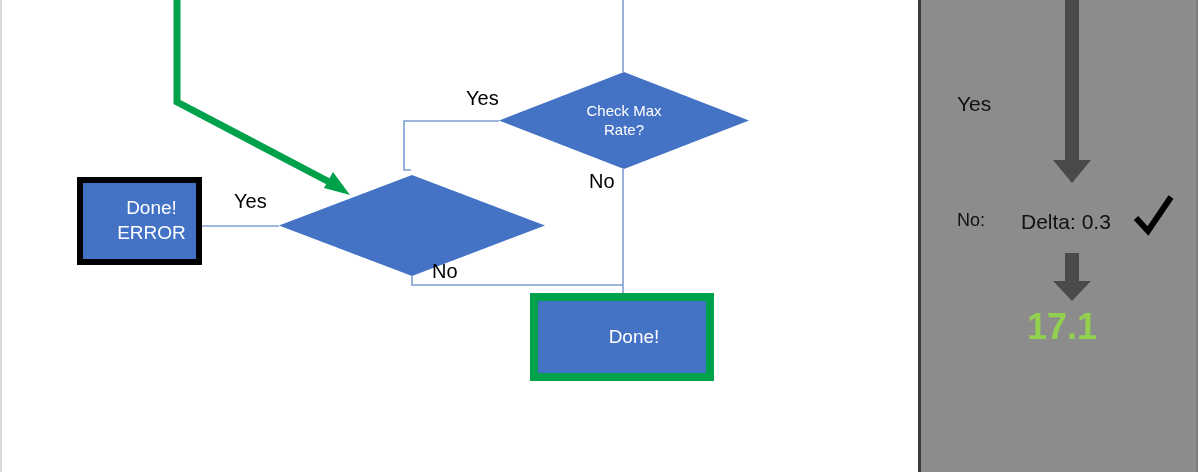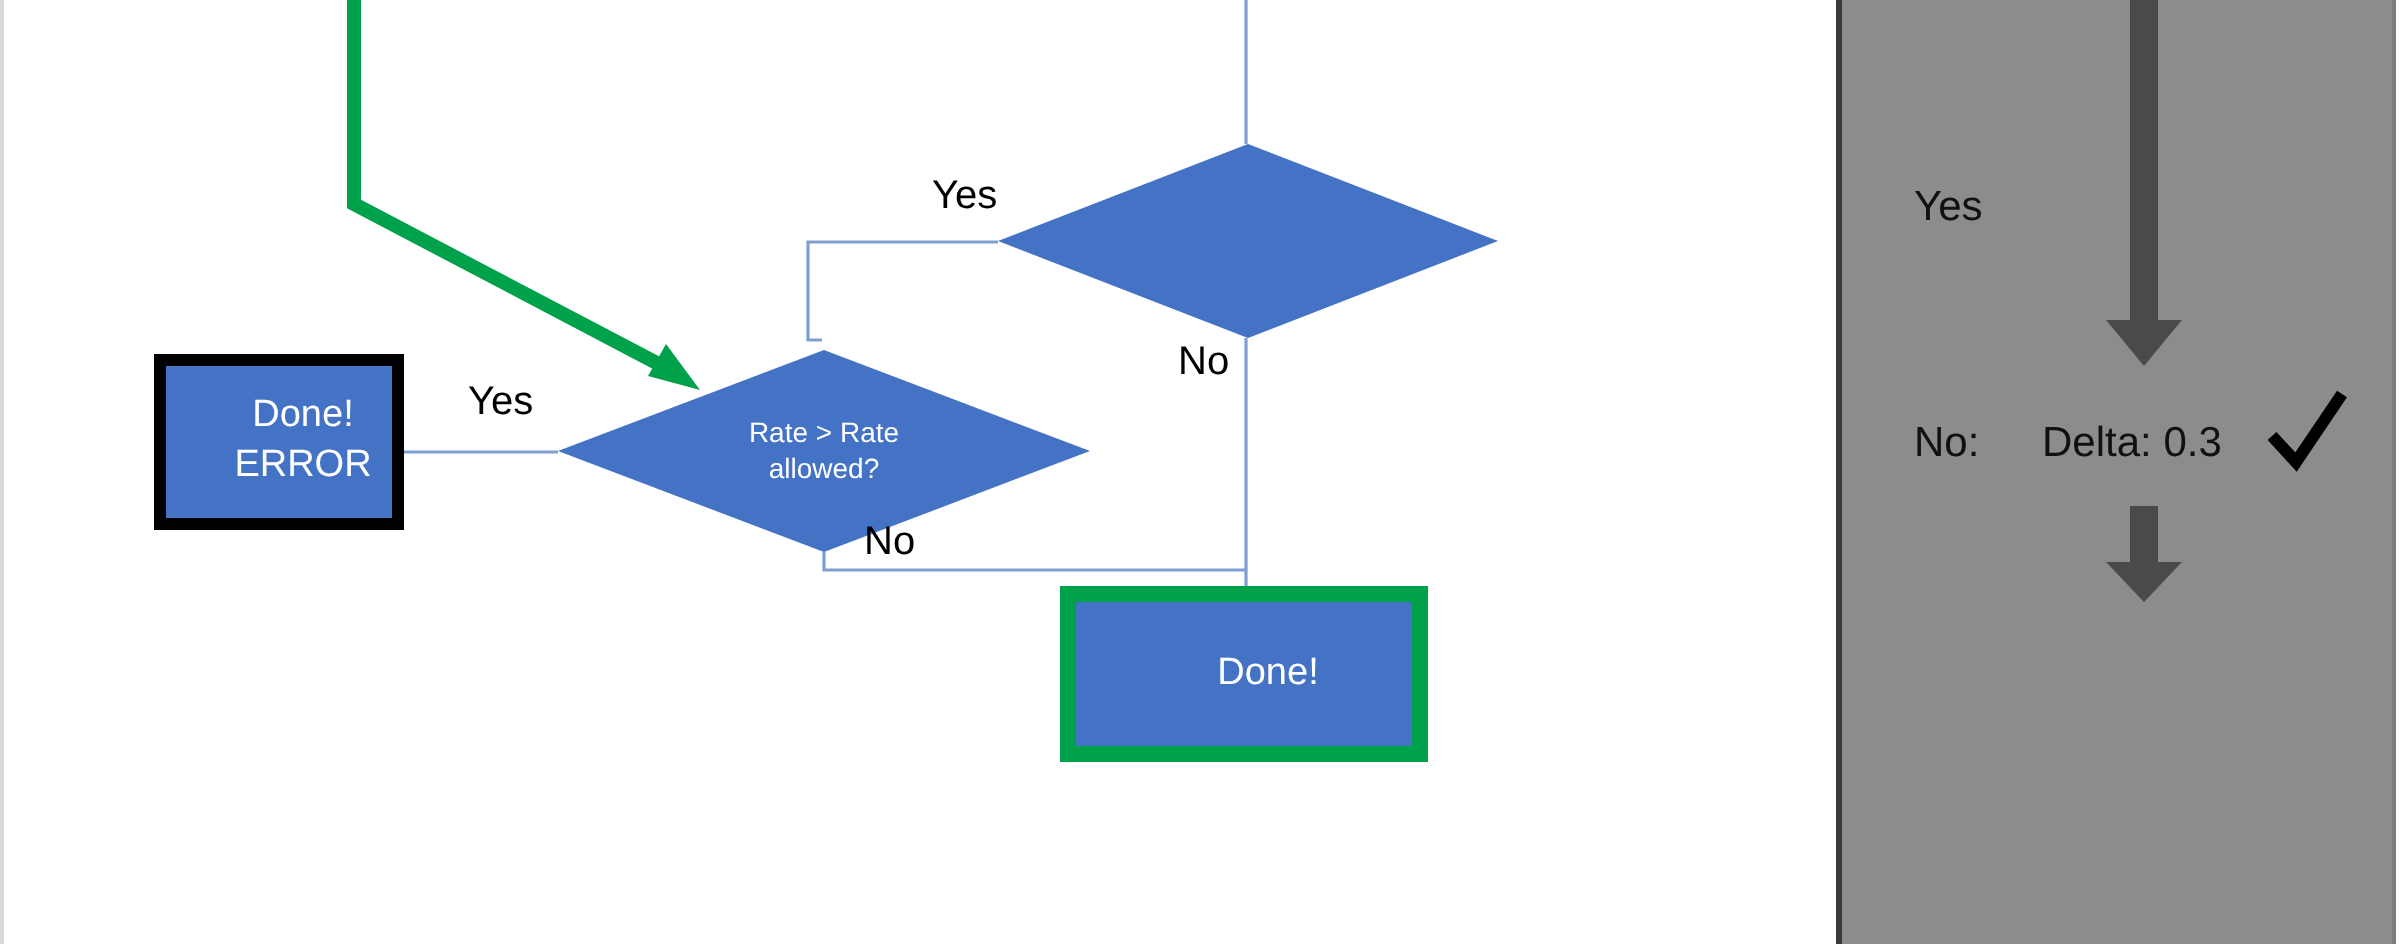--- a/index.html
+++ b/index.html
@@ -113,21 +113,21 @@
     white-space: nowrap;
   }
   #panel-label-yes {
     left: 36px;
     top: 92px;
     font-size: 21px;
   }
   #panel-label-no {
     left: 36px;
     top: 210px;
-    font-size: 21px;
+    font-size: 18px;
   }
   #panel-label-delta {
     left: 100px;
     top: 210px;
     font-size: 21px;
   }
   #panel-check-icon {
     position: absolute;
     left: 212px;
     top: 192px;
@@ -167,23 +167,23 @@
     <polygon points="622,72 747,120.5 622,169 497,120.5" fill="#4472C4"></polygon>
 
     <polygon points="410,175 543,225.5 410,276 277,225.5" fill="#4472C4"></polygon>
 
     <g>
       <path d="M175,-5 L175,102 L333,185" stroke="#00A14B" stroke-width="7" fill="none" stroke-linejoin="miter" stroke-linecap="butt"></path>
       <polygon points="348,195 322,188 331,172" fill="#00A14B"></polygon>
     </g>
   </svg>
 
-
-  <div class="diamond-label" id="diamond-rate-gt">Rate &gt; Rate
-allowed?</div>
+  <div class="diamond-label" id="diamond-check-max">Check Max
+Rate?</div>
+
 
   <div class="node" id="box-done-error">Done!
 ERROR</div>
 
   <div class="node" id="box-done-ok">Done!</div>
 
   <div class="edge-label" id="label-yes-top">Yes</div>
 
   <div class="edge-label" id="label-no-right">No</div>
 
@@ -209,15 +209,16 @@
     <div class="panel-text" id="panel-label-yes">Yes</div>
 
     <div class="panel-text" id="panel-label-no">No:</div>
 
     <div class="panel-text" id="panel-label-delta">Delta: 0.3</div>
 
     <svg id="panel-check-icon" viewBox="0 0 42 48" xmlns="http://www.w3.org/2000/svg">
       <path d="M3,26 L15,39 L38,5" stroke="#000000" stroke-width="6" fill="none" stroke-linecap="butt" stroke-linejoin="miter"></path>
     </svg>
 
+    <div id="panel-result-value">17.1</div>
   </div>
 
 </div>
 
 </body></html>

